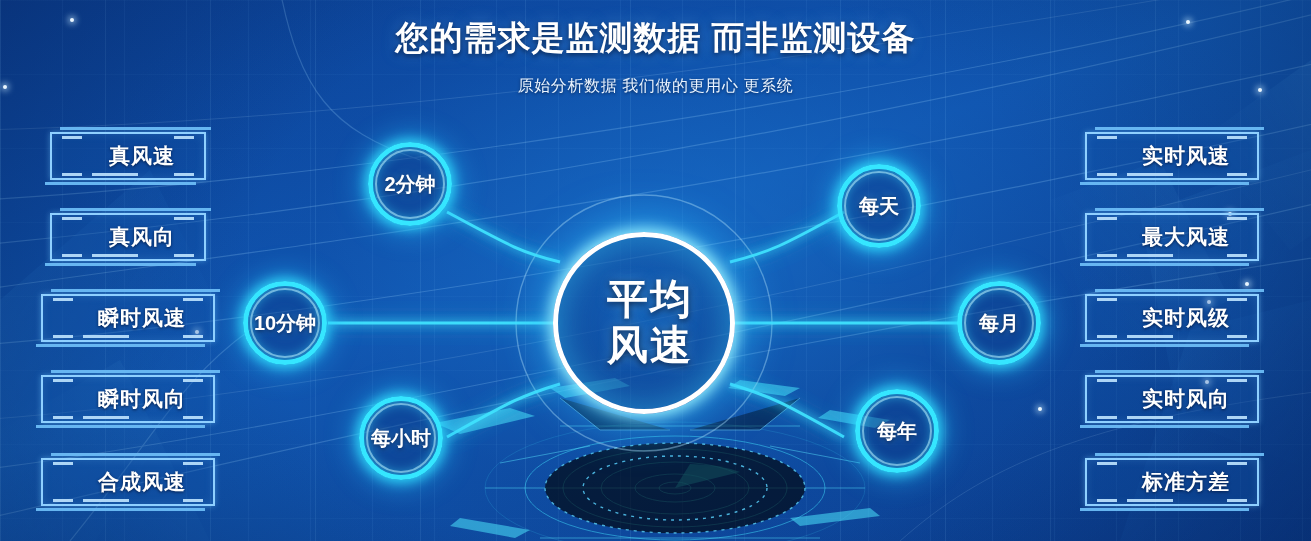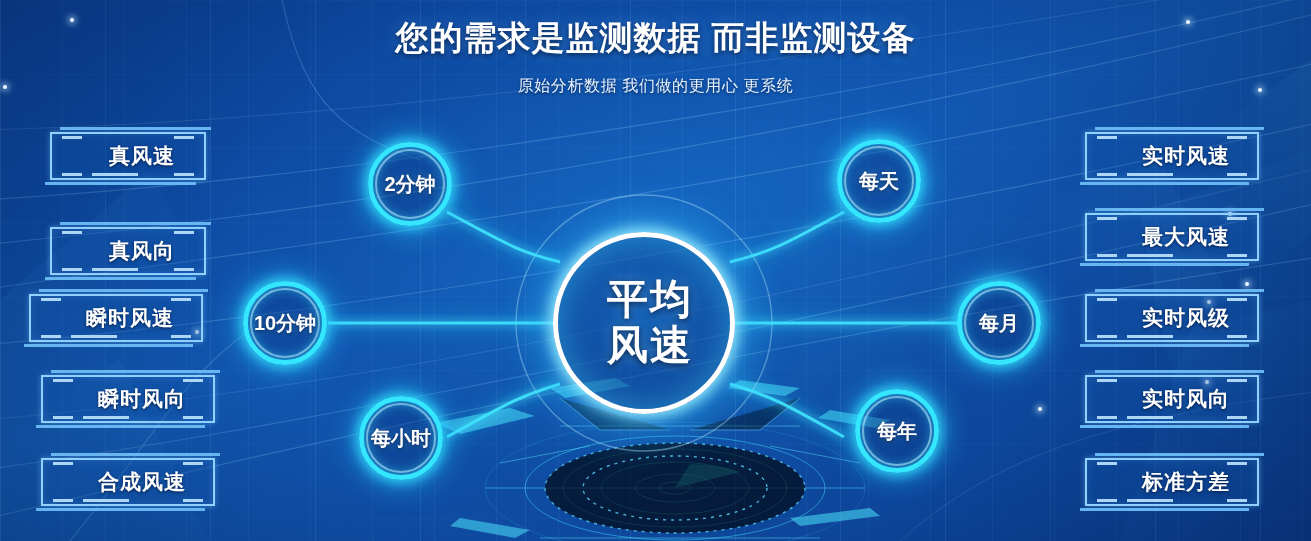--- a/index.html
+++ b/index.html
@@ -275,21 +275,21 @@
     <div class="ring2"></div>
     <span class="nlbl">10分钟</span>
   </div>
 
   <div class="node small" style="left:359px;top:396px;">
     <div class="ring"></div>
     <div class="ring2"></div>
     <span class="nlbl">每小时</span>
   </div>
 
-  <div class="node small" style="left:837px;top:139px;text-align:right;">
+  <div class="node small" style="left:837px;top:164px;text-align:right;">
     <div class="ring"></div>
     <div class="ring2"></div>
     <span class="nlbl">每天</span>
   </div>
 
   <div class="node small" style="left:957px;top:281px;">
     <div class="ring"></div>
     <div class="ring2"></div>
     <span class="nlbl">每月</span>
   </div>
@@ -304,32 +304,32 @@
     <div class="frame">
       <i class="tick t1"></i>
         <i class="tick t2"></i>
         <i class="tick t3"></i>
         <i class="tick t4"></i>
         <i class="tick t5"></i>
     </div>
     <span class="lbl">真风速</span>
   </div>
 
-  <div class="chip" style="left:50px;top:227px;">
+  <div class="chip" style="left:50px;top:213px;">
     <div class="frame">
       <i class="tick t1"></i>
         <i class="tick t2"></i>
         <i class="tick t3"></i>
         <i class="tick t4"></i>
         <i class="tick t5"></i>
     </div>
     <span class="lbl">真风向</span>
   </div>
 
-  <div class="chip" style="left:29px;top:294px;width:146px;">
+  <div class="chip" style="left:41px;top:294px;width:146px;">
     <div class="frame">
       <i class="tick t1"></i>
         <i class="tick t2"></i>
         <i class="tick t3"></i>
         <i class="tick t4"></i>
         <i class="tick t5"></i>
     </div>
     <span class="lbl">瞬时风速</span>
   </div>
 

